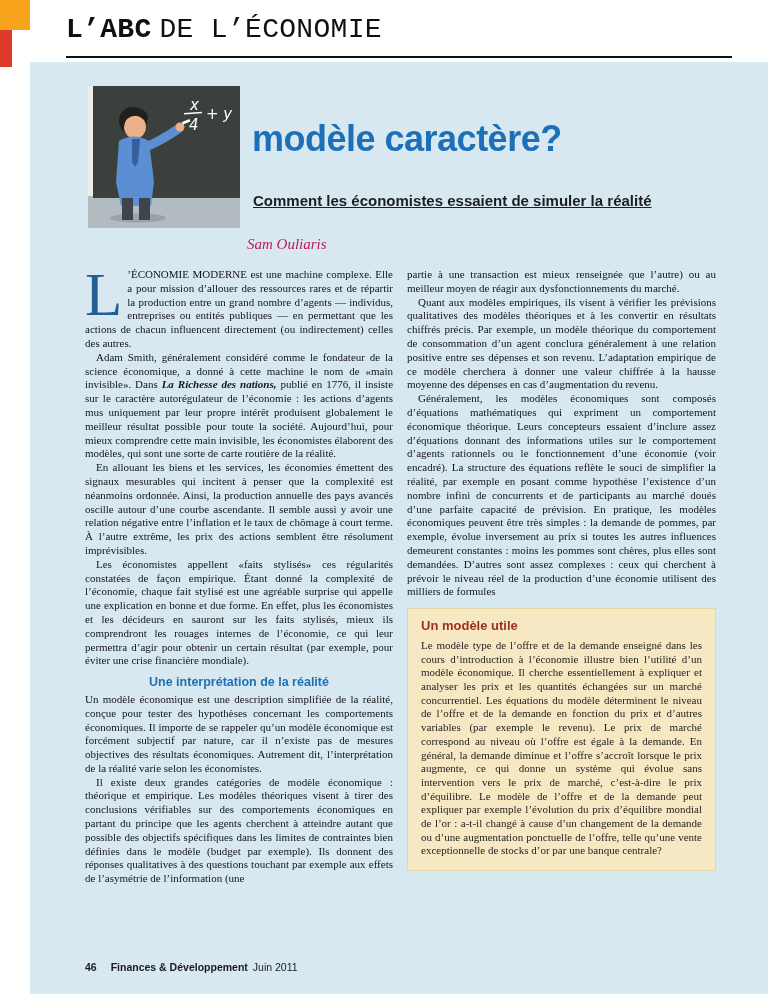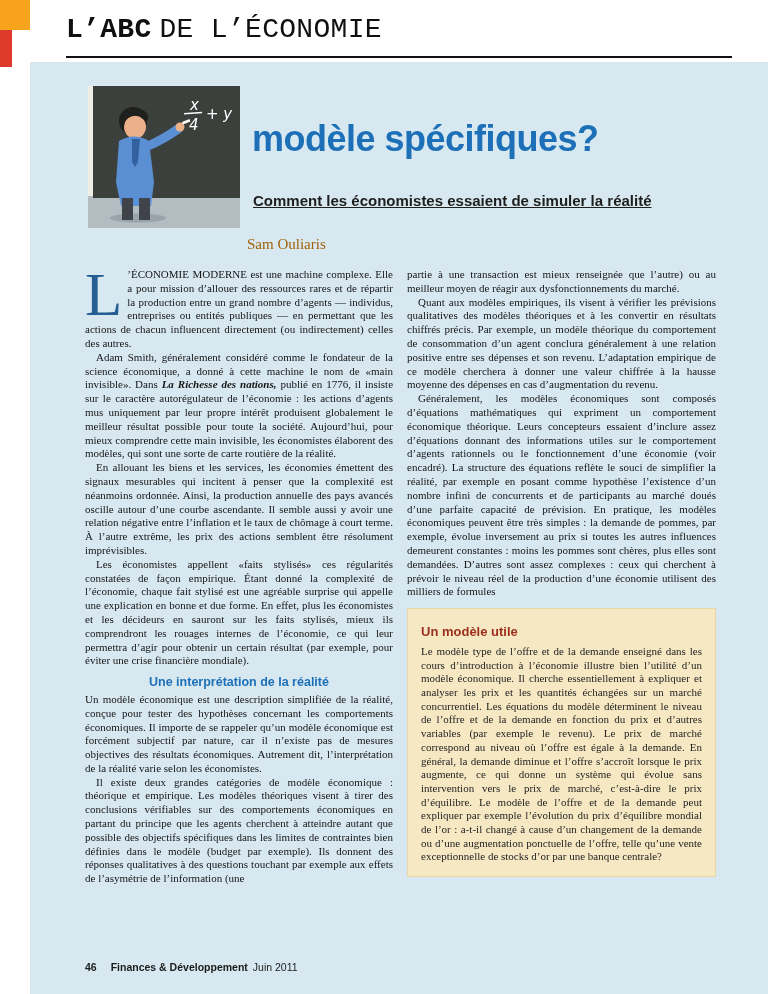--- a/index.html
+++ b/index.html
@@ -17,34 +17,34 @@
   .header-rule{position:absolute;left:66px;top:56px;width:666px;height:2px;background:#111;}
 
   .blue-bg{position:absolute;left:30px;top:62px;width:738px;height:932px;background:#d7e8f1;}
 
   .illustration{position:absolute;left:88px;top:86px;}
 
   .title{position:absolute;left:252px;top:74px;margin:0;font-family:"Liberation Sans",sans-serif;
          font-weight:700;font-size:36px;line-height:43px;color:#1d70b7;letter-spacing:-0.5px;}
   .subtitle{position:absolute;left:253px;top:192px;font-family:"Liberation Sans",sans-serif;
             font-weight:700;font-size:15px;color:#1e1e1e;text-decoration:underline;}
-  .author{position:absolute;left:247px;top:236px;font-size:15px;color:#a16207;}
+  .author{position:absolute;left:247px;top:236px;font-style:italic;font-size:15px;color:#be185d;}
 
   .col{position:absolute;top:268px;font-size:11px;line-height:13.8px;text-align:justify;color:#151515;}
   .col-left{left:85px;width:308px;}
   .col-right{left:407px;width:309px;}
   .para{margin:0;text-indent:11px;}
   .para.flush{text-indent:0;}
   .it{font-style:italic;font-weight:bold;}
   .dropcap{float:left;font-size:61px;line-height:46px;color:#255e93;margin:4px 5px 0 0;
            font-family:"Liberation Serif",serif;}
   .section-heading{margin:8px 0 3px;font-family:"Liberation Sans",sans-serif;font-size:12.5px;
                    font-weight:700;color:#1d70b7;text-align:center;}
 
-  .box{margin-top:9px;background:#f6e8c3;border:1px solid #e8d6a4;padding:16px 13px 12px;}
+  .box{margin-top:9px;background:#f6e8c3;border:1px solid #e8d6a4;padding:10px 13px 12px;}
   .box-title{margin:0 0 6px;font-family:"Liberation Sans",sans-serif;font-size:13px;font-weight:700;
              color:#9c2f1f;text-align:left;}
   .box-body{margin:0;font-size:11px;line-height:13.7px;text-align:justify;color:#242424;}
 
   .footer{position:absolute;left:85px;top:961px;font-family:"Liberation Sans",sans-serif;
           font-size:10.5px;color:#1b1b1b;}
   .pgnum{font-weight:700;}
   .mag{font-weight:700;margin-left:14px;}
   .date{margin-left:5px;font-weight:400;}
 </style>
@@ -83,21 +83,21 @@
       <path d="M58 61 Q76 53 90 43" stroke="#5b8fd3" stroke-width="9" fill="none" stroke-linecap="round"></path>
       <circle cx="92" cy="41" r="4.5" fill="#eab089"></circle>
       <rect x="94" y="36" width="8" height="2.6" fill="#ffffff" transform="rotate(-22 94 36)"></rect>
       <rect x="34" y="112" width="11" height="22" fill="#40444a"></rect>
       <rect x="51" y="112" width="11" height="22" fill="#40444a"></rect>
     </g>
   </svg>
 
   <h1 class="title">
     <br>
-    <span>modèle spécifiques?</span>
+    <span>modèle caractère?</span>
   </h1>
 
   <div class="subtitle">Comment les économistes essaient de simuler la réalité</div>
   <div class="author">Sam Ouliaris</div>
 
   <div class="col col-left">
     <p class="para flush">
       <span class="dropcap">L</span><span>’ÉCONOMIE MODERNE est une machine complexe. Elle a pour mission d’allouer des ressources rares et de répartir la production entre un grand nombre d’agents — individus, entreprises ou entités publiques — en permettant que les actions de chacun influencent directement (ou indirectement) celles des autres.</span>
     </p>
     <p class="para">

